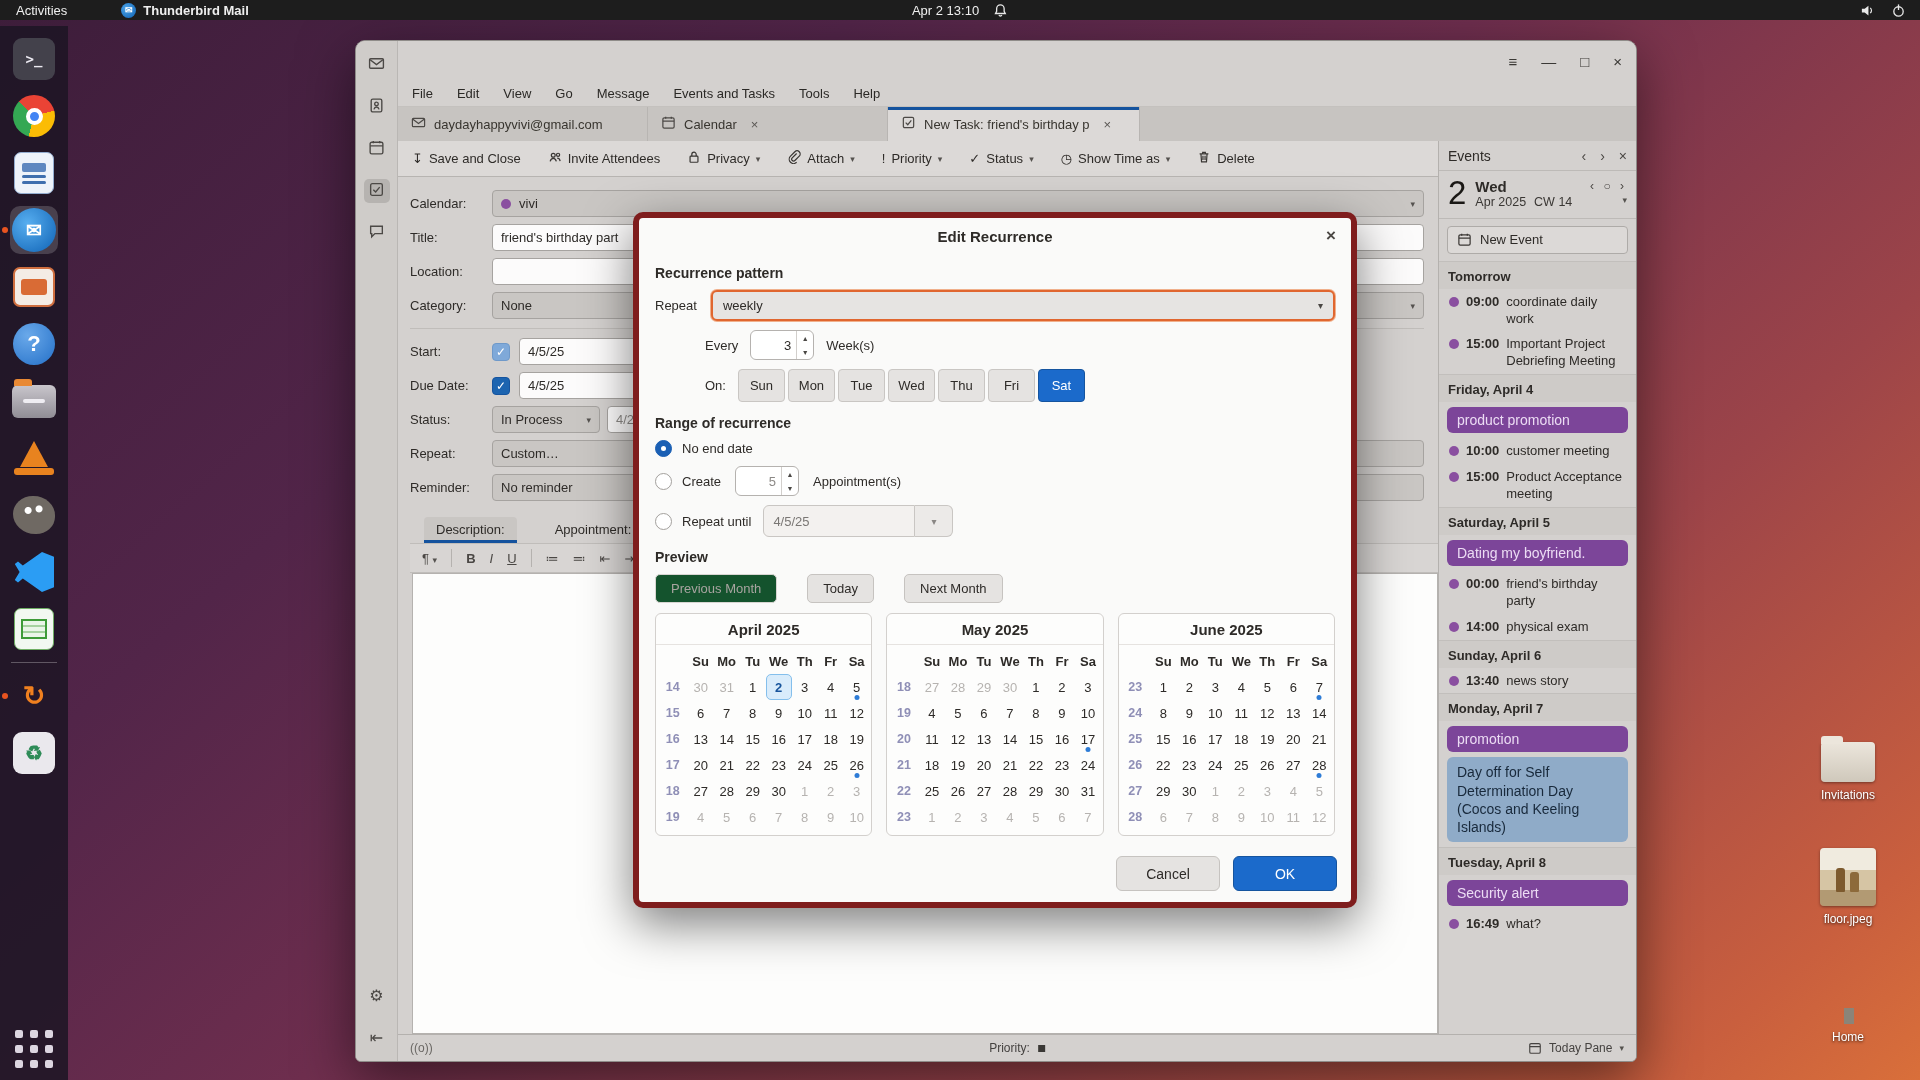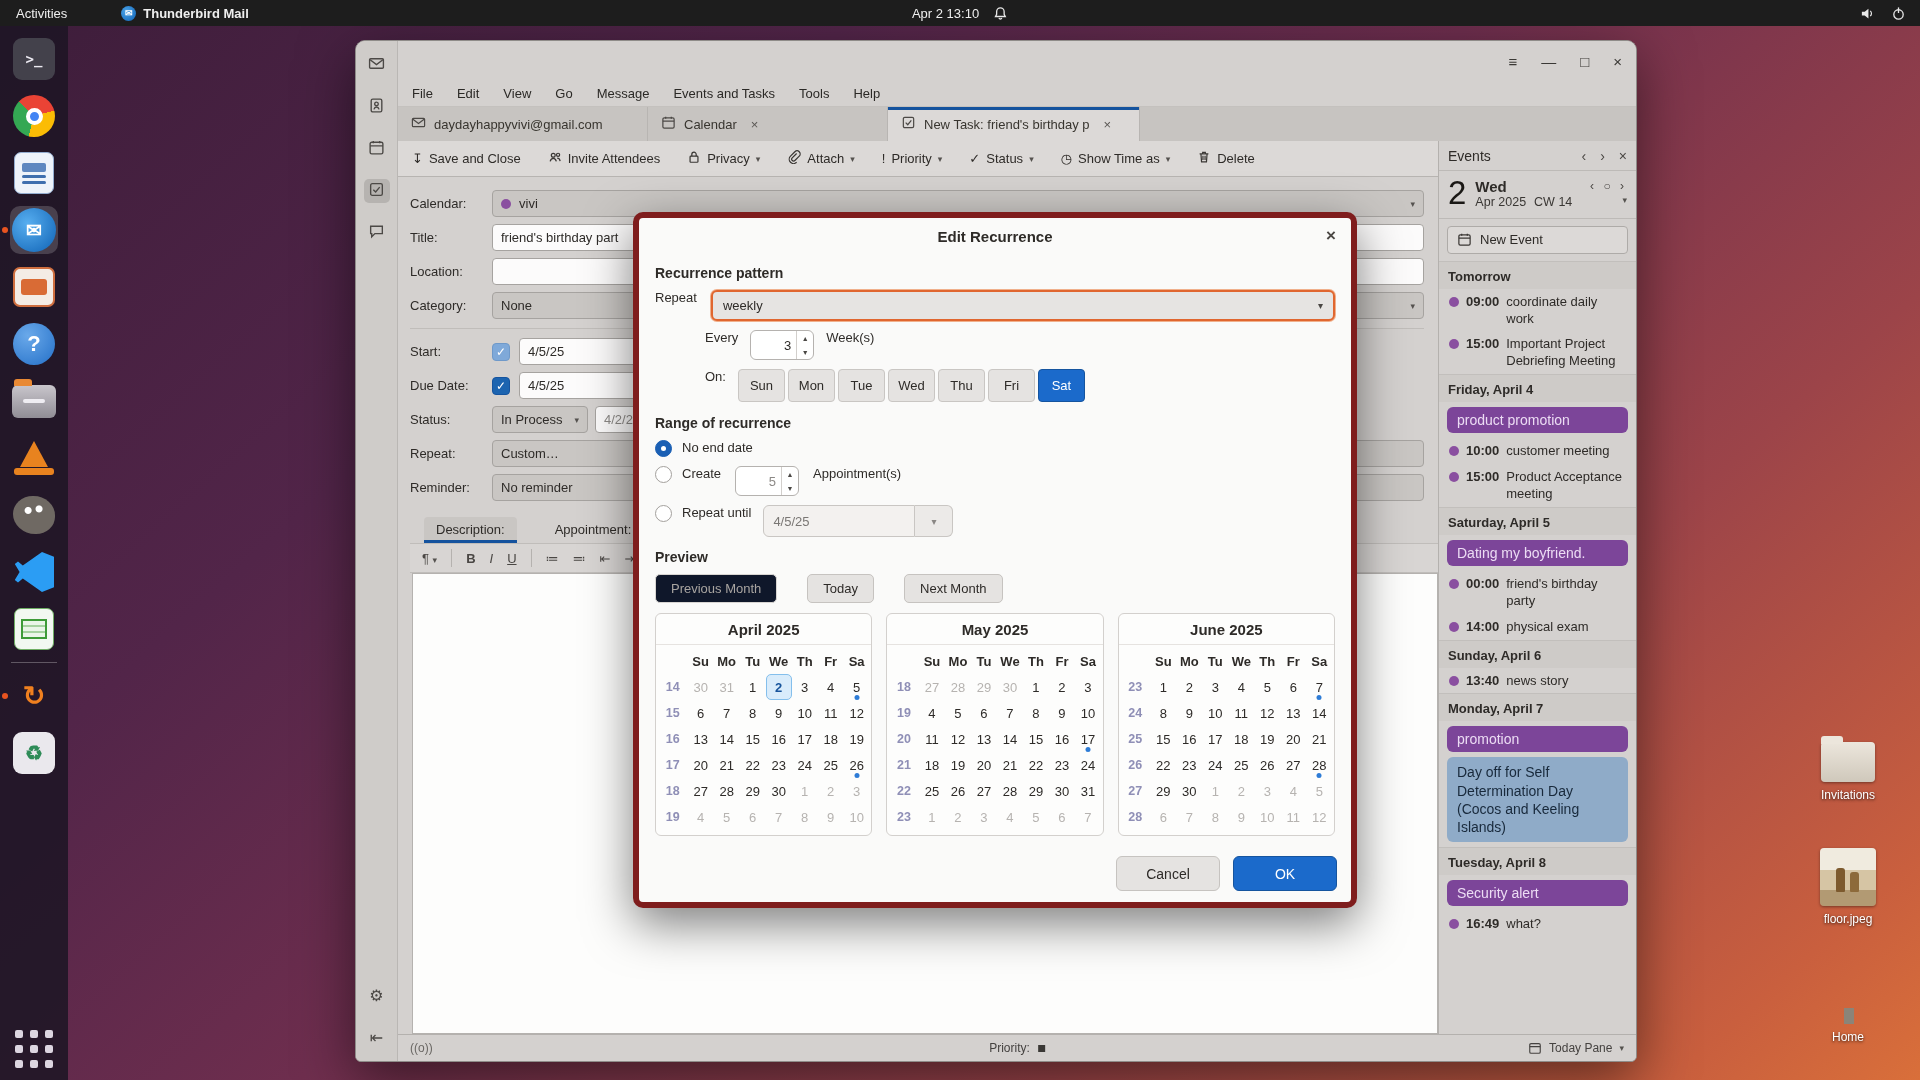--- a/index.html
+++ b/index.html
@@ -1,20 +1,20 @@
 <!DOCTYPE html>
 <html><head>
 <meta charset="utf-8">
 <style>
   html,body{margin:0;padding:0;width:1920px;height:1080px;overflow:hidden;
     font-family:"Liberation Sans",sans-serif;
     background:linear-gradient(138deg,#3d1d3a 0%,#522549 28%,#6e2e4e 48%,#9c4449 72%,#c95f3e 92%,#d96f3a 100%);}
   *{box-sizing:border-box}
   
-  #topbar{position:absolute;top:0;left:0;right:0;height:26px;background:#1d1d1d;color:#efefef;
+  #topbar{position:absolute;top:0;left:0;right:0;height:20px;background:#1d1d1d;color:#efefef;
     display:flex;align-items:center;font-size:13px;z-index:80}
   #topbar .act{margin-left:16px}
   #topbar .appname{margin-left:54px;display:flex;align-items:center;gap:7px;font-weight:bold}
   .tb-mini{width:15px;height:15px;border-radius:50%;background:radial-gradient(circle at 35% 35%,#4aa3e8,#0f62b4);display:inline-flex;align-items:center;justify-content:center;color:#fff;font-size:9px}
   #clockwrap{position:absolute;left:50%;transform:translateX(-50%);display:flex;align-items:center;gap:14px}
   #topbar .rightset{margin-left:auto;margin-right:14px;display:flex;gap:16px;align-items:center}
   #topbar svg{width:15px;height:15px;stroke:#e8e8e8;fill:none;stroke-width:1.4}
   
   #dock{position:absolute;left:0;top:26px;bottom:0;width:68px;background:rgba(30,22,36,.88);
     display:flex;flex-direction:column;align-items:center;padding-top:9px;gap:9px;z-index:40}
@@ -132,40 +132,40 @@
   .ep-item .t{font-weight:bold;white-space:nowrap}
   .ep-banner{margin:5px 8px;background:#7c4599;color:#ecdcf4;border-radius:6px;padding:5px 10px;font-size:14px}
   .ep-dayoff{margin:5px 8px;background:#8fabc8;color:#18293b;border-radius:6px;padding:6px 10px;font-size:14px;line-height:1.3}
   
   #dialog{position:absolute;left:633px;top:212px;width:724px;height:696px;background:#fafaf9;border:6px solid #7f1d1d;
     border-radius:10px;box-shadow:0 16px 48px rgba(0,0,0,.5);z-index:60;display:flex;flex-direction:column;overflow:hidden}
   .dlg-title{height:37px;flex:0 0 auto;display:flex;align-items:center;justify-content:center;font-weight:bold;font-size:15px;color:#2e2b28;position:relative}
   .dlg-close{position:absolute;right:15px;top:8px;font-size:17px;color:#4a4744}
   .dlg-body{padding:2px 16px 0;flex:1;font-size:13px;color:#2e2b28}
   .sect{font-size:14px;font-weight:bold;margin:8px 0 9px}
-  .row{display:flex;align-items:flex-start;margin-bottom:9px}
+  .row{display:flex;align-items:center;margin-bottom:9px}
   .repeat-select{flex:1;height:31px;margin-left:14px;background:#e6e4e2;border:2px solid #e0662f;border-radius:6px;display:flex;align-items:center;padding:0 10px;box-shadow:0 0 0 1px #f0b08c}
   .repeat-select .fcaret{margin-left:auto;font-size:10px;color:#4a4744}
   .indent{margin-left:50px}
   .spin{width:64px;height:30px;background:#fff;border:1px solid #b5b2af;border-radius:6px;display:flex;align-items:stretch;overflow:hidden}
   .spin .v{flex:1;display:flex;align-items:center;justify-content:flex-end;padding-right:5px}
   .spin .v.gray{color:#8c8986}
   .spin-btns{width:17px;border-left:1px solid #d2cfcc;display:flex;flex-direction:column}
   .spin-btns span{flex:1;display:flex;align-items:center;justify-content:center;font-size:7px;color:#4a4744}
   .daybtns{display:flex;gap:3px;margin-left:12px}
   .dayb{width:47px;height:33px;background:#e5e3e1;border:1px solid #c9c6c3;border-radius:4px;display:flex;align-items:center;justify-content:center;font-size:13px;color:#2e2b28}
   .dayb.sel{background:#1b6acb;border-color:#15549f;color:#fff}
   .radio{width:17px;height:17px;border-radius:50%;border:1px solid #a3a09d;background:#fff;margin-right:10px;position:relative;flex:0 0 auto}
   .radio.sel{background:#1a5fb4;border-color:#1a5fb4}
   .radio.sel::after{content:"";position:absolute;left:5px;top:5px;width:5px;height:5px;border-radius:50%;background:#fff}
   .combo{width:152px;height:32px;background:#f3f1ef;border:1px solid #c9c6c3;border-radius:6px 0 0 6px;display:flex;align-items:center;padding:0 9px;color:#7a7774;margin-left:12px}
   .combo-btn{width:38px;height:32px;background:#eceae8;border:1px solid #c9c6c3;border-left:none;border-radius:0 6px 6px 0;display:flex;align-items:center;justify-content:center;color:#8a8784;font-size:10px}
   .pbtns{display:flex;margin:2px 0 10px}
   .pbtn{height:29px;padding:0 15px;border:1px solid #c6c3c0;border-radius:5px;background:#e5e3e1;display:flex;align-items:center;font-size:13px;color:#2e2b28}
-  .pbtn.disabled{color:#a8a4a0;background:#0f172a;border-color:#d8d5d2}
+  .pbtn.disabled{color:#a8a4a0;background:#14532d;border-color:#d8d5d2}
   .pbtn+.pbtn{margin-left:30px}
   .months{display:flex;gap:14px}
   .month{width:228px;background:#fdfdfc;border:1px solid #d3d0cd;border-radius:6px;padding-bottom:5px}
   .month-title{text-align:center;font-size:15px;font-weight:bold;padding:7px 0 6px;border-bottom:1px solid #e6e3e0;margin-bottom:3px}
   .mgrid{display:grid;grid-template-columns:30px repeat(7,26px);justify-content:center;font-size:13px}
   .mc{height:26px;display:flex;align-items:center;justify-content:center;position:relative;color:#2e2b28}
   .mc.hdr{font-weight:bold}
   .mc.wk{color:#8f8fb6;font-weight:bold;font-size:12.5px}
   .mc.m{color:#b6b3b0}
   .mc.s{background:#d9ecfb;border:1px solid #84bfec;border-radius:5px;color:#17549c;font-weight:bold}
@@ -468,21 +468,21 @@
             </div>
           <div class="frow">
               <span class="flabel">Due Date:</span>
             <span class="chk dark">✓</span>
             <span class="fld white" style="width:118px">
                 <span>4/5/25</span>
               </span>
             </div>
           <div class="frow">
               <span class="flabel">Status:</span>
-            <span class="fld" style="width:96px">
+            <span class="fld" style="width:108px">
                 <span>In Process</span>
                 <span class="fcaret">▾</span>
               </span>
             <span class="fld white" style="width:96px;margin-left:7px;color:#8c8986">
                 <span>4/2/2</span>
               </span>
             </div>
           <div class="frow">
               <span class="flabel">Repeat:</span>
             <span class="fld grow">

